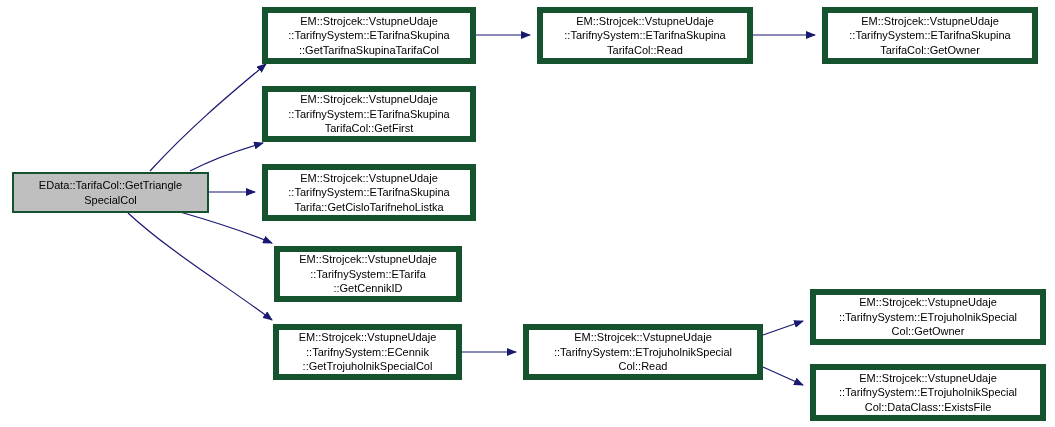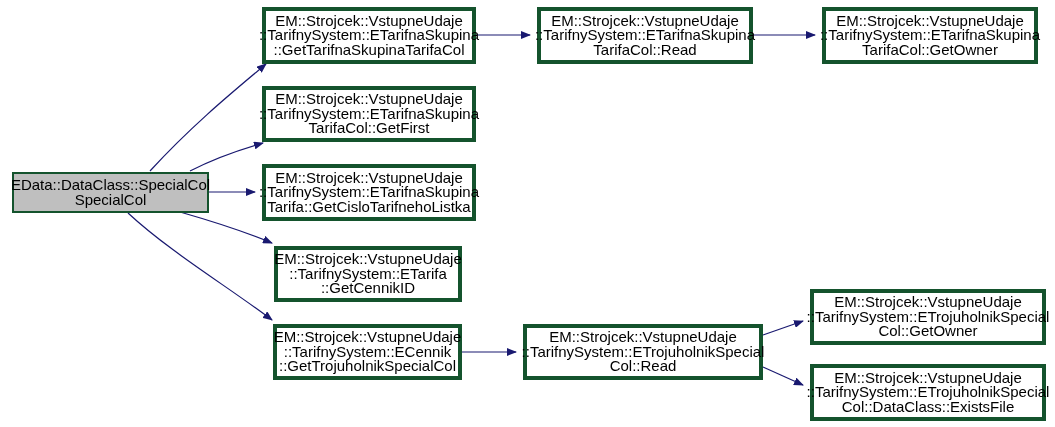--- a/index.html
+++ b/index.html
@@ -8,24 +8,24 @@
     width:1055px;
     height:427px;
     background:#ffffff;
     font-family:"Liberation Sans","DejaVu Sans",sans-serif;
     overflow:hidden;
   }
   .edges{position:absolute;left:0;top:0;width:1055px;height:427px;}
   .node{
     position:absolute;
     box-sizing:border-box;
-    border:4px solid #14532d;
+    border:6px solid #14532d;
     background:#ffffff;
     color:#000000;
-    font-size:15px;
+    font-size:11px;
     line-height:14.5px;
     display:flex;
     align-items:center;
     justify-content:center;
     text-align:center;
     white-space:pre-line;
     cursor:pointer;
   }
   .node.highlight{
     background:#bfbfbf;
@@ -51,21 +51,21 @@
       <path d="M 180,212 C 215,222 248,233 272,243" marker-end="url(#arrow)"></path>
       <path d="M 128,213 C 170,252 230,288 272,320" marker-end="url(#arrow)"></path>
       <path d="M 476,35 L 530,35" marker-end="url(#arrow)"></path>
       <path d="M 753,35 L 815,35" marker-end="url(#arrow)"></path>
       <path d="M 462,352 L 516,352" marker-end="url(#arrow)"></path>
       <path d="M 763,335 L 803,321" marker-end="url(#arrow)"></path>
       <path d="M 763,367 L 803,385" marker-end="url(#arrow)"></path>
     </g>
   </svg>
 
-  <div class="node highlight" style="left:12px;top:172px;width:197px;height:41px;">EData::DataClass::SpecialCol
+  <div class="node highlight" style="left:12px;top:172px;width:197px;height:41px;">EData::TarifaCol::GetTriangle
 SpecialCol</div>
 
   <div class="node" style="left:262px;top:7px;width:214px;height:57px;">EM::Strojcek::VstupneUdaje
 ::TarifnySystem::ETarifnaSkupina
 ::GetTarifnaSkupinaTarifaCol</div>
 
   <div class="node" style="left:262px;top:86px;width:214px;height:56px;">EM::Strojcek::VstupneUdaje
 ::TarifnySystem::ETarifnaSkupina
 TarifaCol::GetFirst</div>
 

